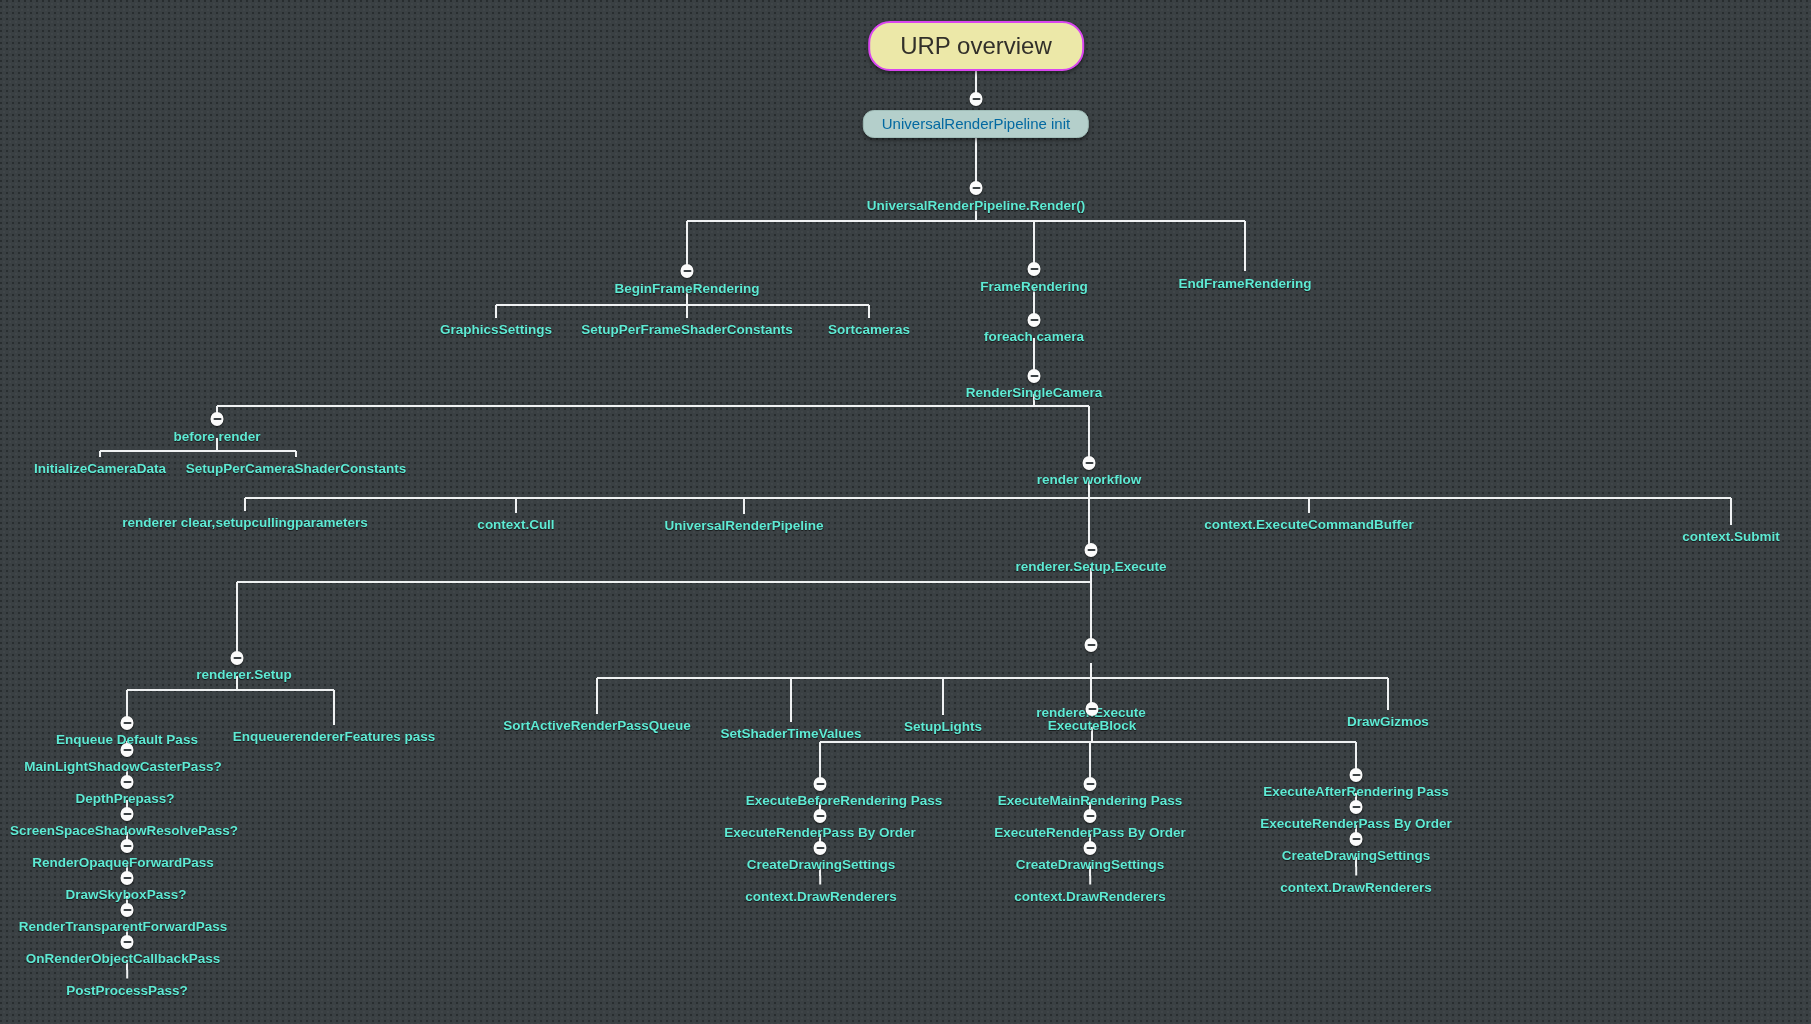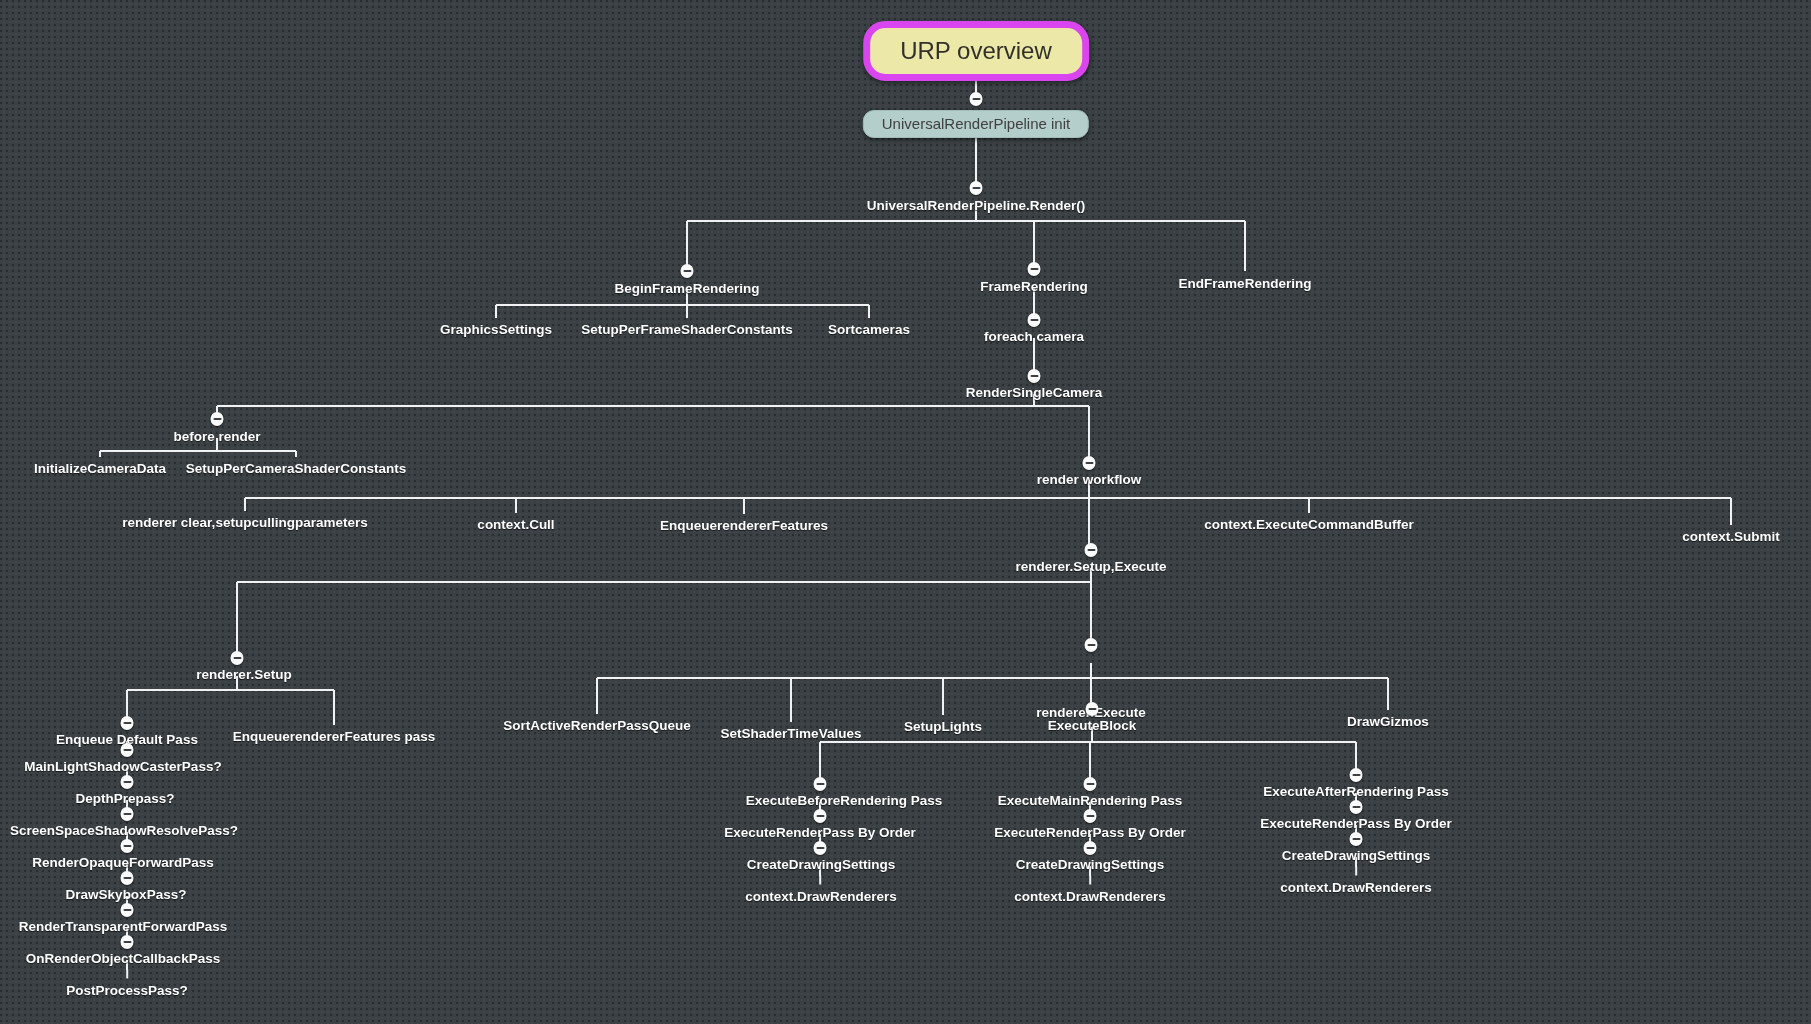--- a/index.html
+++ b/index.html
@@ -16,48 +16,48 @@
     color:#ffffff;
     position:relative;
   }
   #canvas{position:absolute;left:0;top:0;width:1811px;height:1024px;}
   svg#wires{position:absolute;left:0;top:0;width:1811px;height:1024px;pointer-events:none;}
 
   .node{position:absolute;transform:translate(-50%,0);white-space:nowrap;}
   .node .lbl{
     display:block;text-align:center;line-height:1;
     font-size:13.5px;font-weight:bold;
-    color:#ffffff;
+    color:#5eead4;
     text-shadow:0 1px 1px rgba(0,0,0,0.65);
   }
 
   
   .pill-root{
     position:absolute;transform:translate(-50%,0);
     background:#ece8a8;
-    border:7px solid #d946ef;
+    border:2px solid #d946ef;
     border-radius:22px;
     padding:10px 30px;
     box-shadow:0 2px 4px rgba(0,0,0,0.45);
   }
   .pill-root .lbl{
     color:#32302a;font-size:24px;font-weight:400;
     text-shadow:none;line-height:1.08;
   }
   
   .pill-sub{
     position:absolute;transform:translate(-50%,0);
     background:#b4cfcb;
     border:1px solid #a0bdb8;
     border-radius:11px;
     padding:4px 18px;
     box-shadow:0 2px 4px rgba(0,0,0,0.45);
   }
   .pill-sub .lbl{
-    color:#404040;font-size:15px;font-weight:400;
+    color:#0369a1;font-size:15px;font-weight:400;
     text-shadow:none;line-height:1.1;
   }
 
   
   .handle{
     position:absolute;width:13px;height:14px;
     transform:translate(-50%,-50%);
     border-radius:50%;
     background:#fbfbfb;
     box-shadow:0 1px 2px rgba(0,0,0,0.55);
@@ -220,21 +220,21 @@
       <span class="lbl">render workflow</span>
     </div>
 
   <div class="node" style="left:245px;top:516px;">
       <span class="lbl">renderer clear,setupcullingparameters</span>
     </div>
   <div class="node" style="left:516px;top:518px;">
       <span class="lbl">context.Cull</span>
     </div>
   <div class="node" style="left:744px;top:519px;">
-      <span class="lbl">EnqueuerendererFeatures</span>
+      <span class="lbl">UniversalRenderPipeline</span>
     </div>
   <div class="node" style="left:1309px;top:518px;">
       <span class="lbl">context.ExecuteCommandBuffer</span>
     </div>
   <div class="node" style="left:1731px;top:530px;">
       <span class="lbl">context.Submit</span>
     </div>
 
   <div class="node" style="left:1091px;top:560px;">
       <span class="lbl">renderer.Setup,Execute</span>

